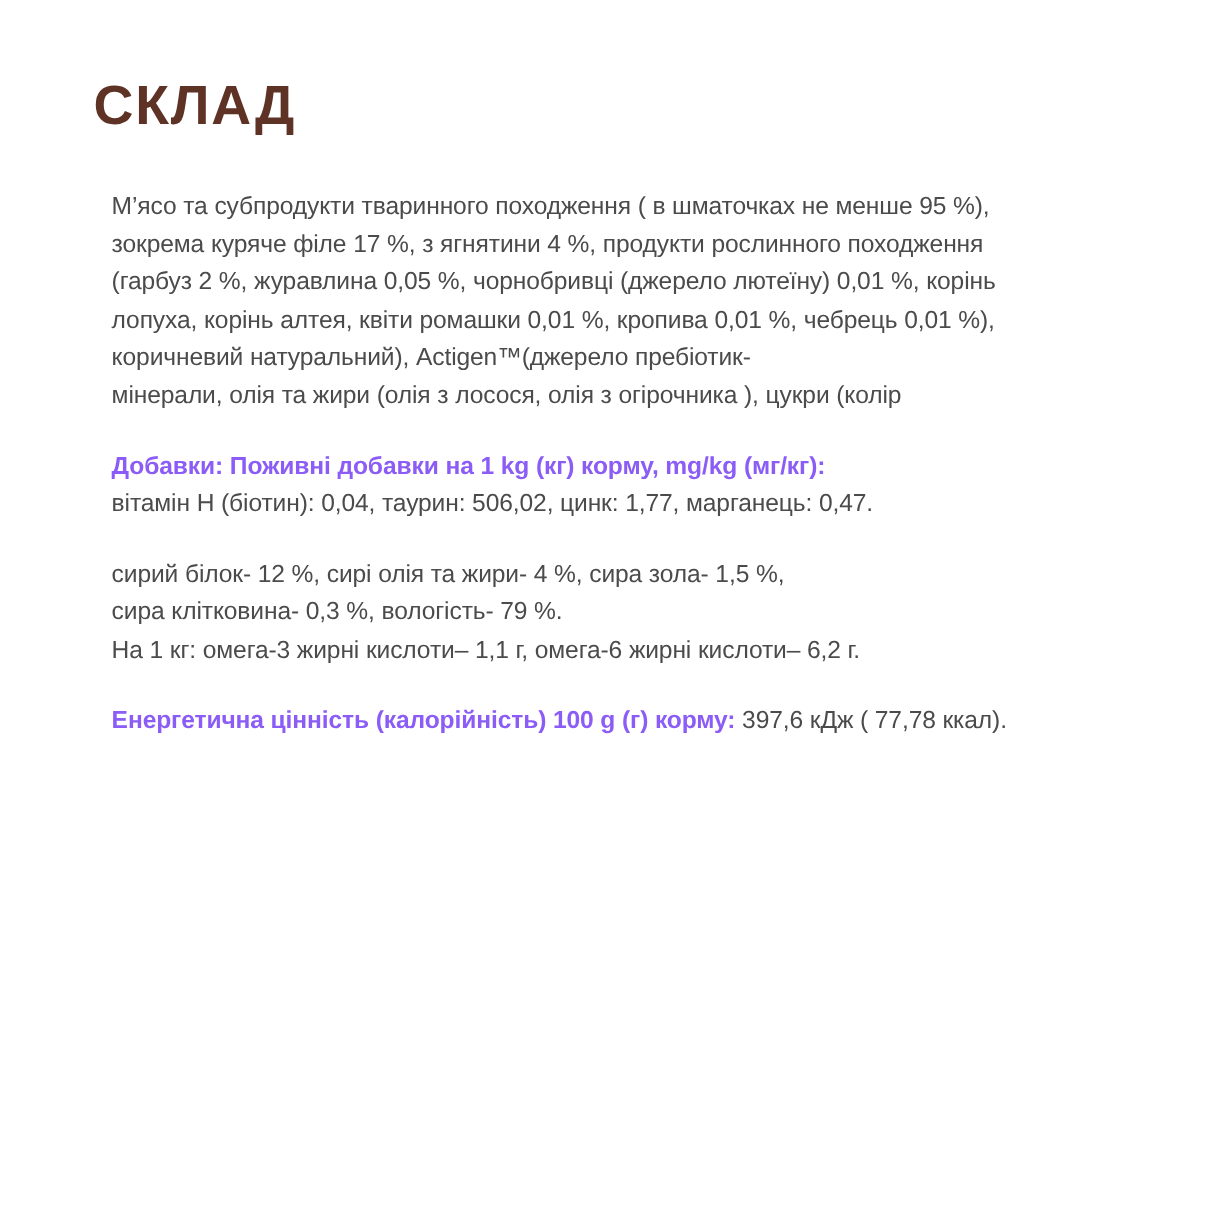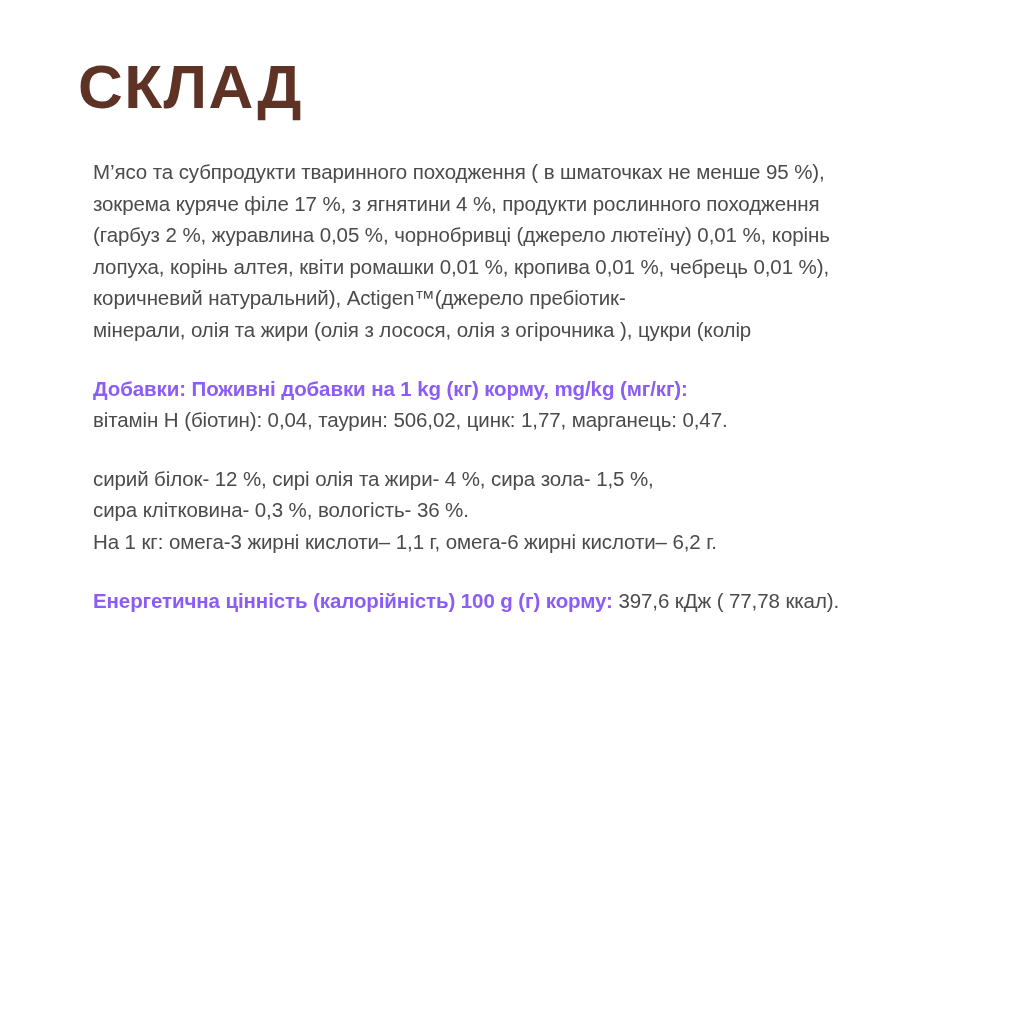--- a/index.html
+++ b/index.html
@@ -21,21 +21,21 @@
     background: #ffffff;
     box-sizing: border-box;
   }
   .content {
     position: absolute;
     left: 78px;
     top: 52px;
     width: 880px;
   }
   .title {
-    font-size: 62px;
+    font-size: 46px;
     line-height: 70px;
     font-weight: 700;
     color: #5e3326;
     letter-spacing: 1.5px;
     margin: 0 0 34px 0;
     font-family: "Liberation Sans", "DejaVu Sans", sans-serif;
   }
   .block {
     color: #4b4b4b;
     font-size: 20.5px;
@@ -75,21 +75,21 @@
       <span class="para-line">мінерали, олія та жири (олія з лосося, олія з огірочника ), цукри (колір</span>
     </p>
 
     <p class="block additives">
       <span class="para-line lead">Добавки: Поживні добавки на 1 kg (кг) корму, mg/kg (мг/кг):</span>
       <span class="para-line">вітамін Н (біотин): 0,04, таурин: 506,02, цинк: 1,77, марганець: 0,47.</span>
     </p>
 
     <p class="block analysis">
       <span class="para-line">сирий білок- 12 %, сирі олія та жири- 4 %, сира зола- 1,5 %,</span>
-      <span class="para-line">сира клітковина- 0,3 %, вологість- 36 %.</span>
+      <span class="para-line">сира клітковина- 0,3 %, вологість- 79 %.</span>
       <span class="para-line">На 1 кг: омега-3 жирні кислоти– 1,1 г, омега-6 жирні кислоти– 6,2 г.</span>
     </p>
 
     <p class="block energy">
       <span class="lead">Енергетична цінність (калорійність) 100 g (г) корму:</span><span> 397,6 кДж ( 77,78 ккал).</span>
     </p>
 
   </div>
 </div>
 

